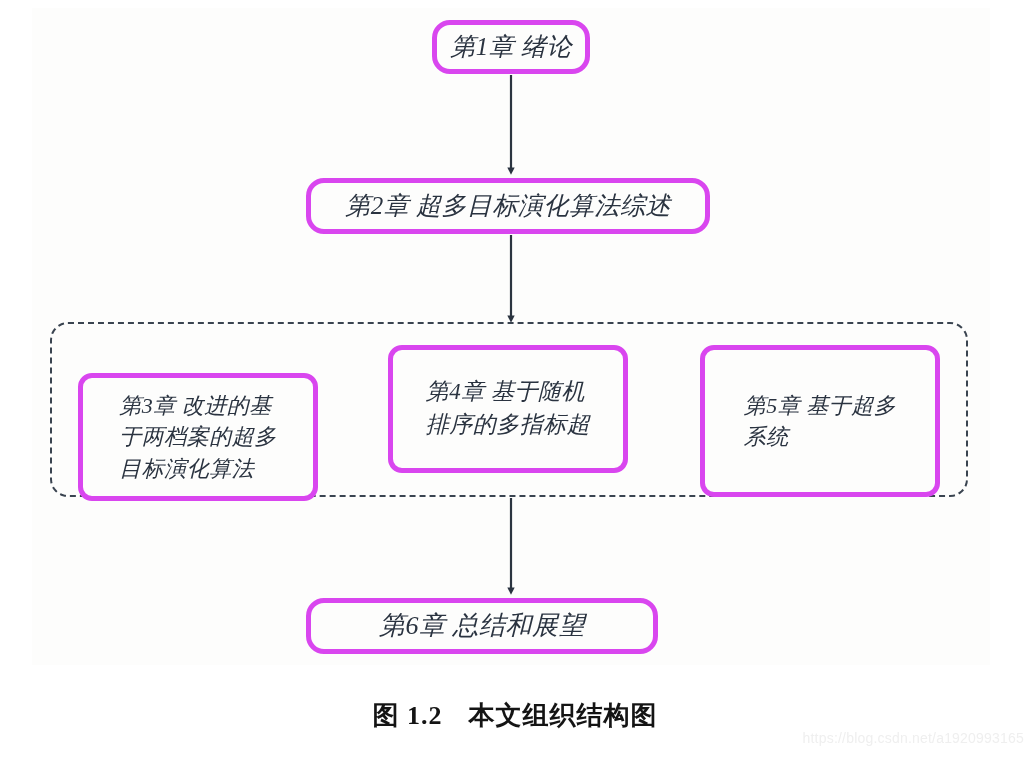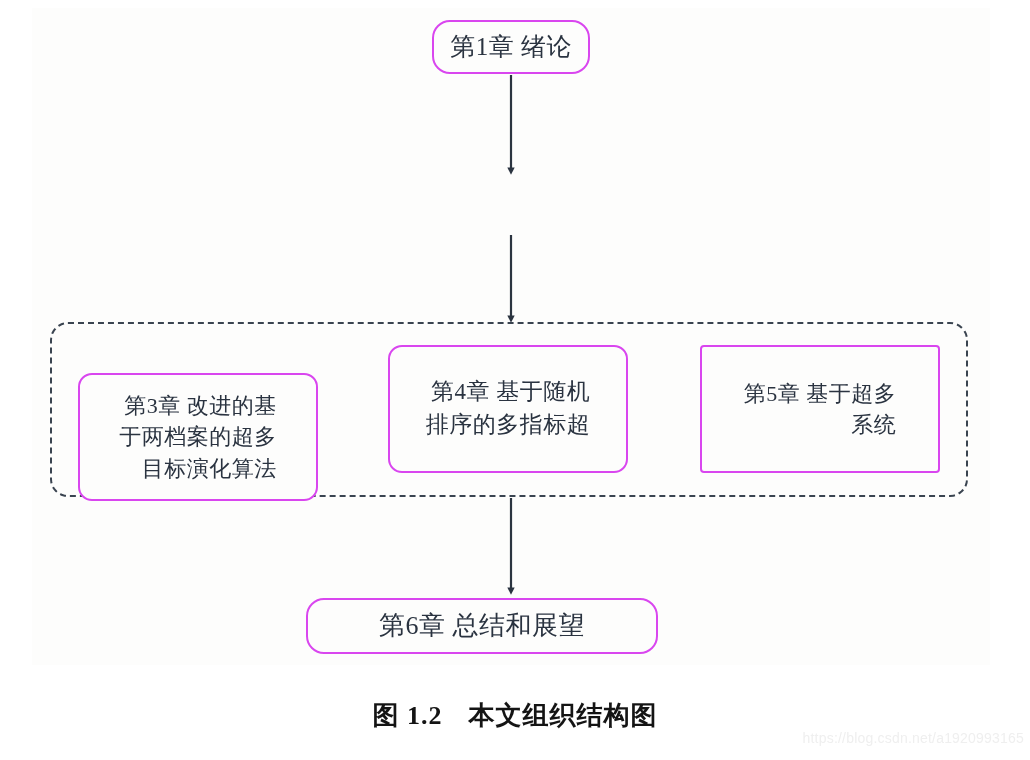--- a/index.html
+++ b/index.html
@@ -31,30 +31,31 @@
     left: 0;
     top: 0;
     width: 1030px;
     height: 760px;
   }
 
   
   .node {
     position: absolute;
     box-sizing: border-box;
-    border: 2px solid #d946ef;
+    border: 5px solid #d946ef;
     border-radius: 16px;
     background: #fdfdfc;
     color: #2a3340;
     display: flex;
     align-items: center;
     justify-content: center;
-    text-align: right;
+    text-align: left;
     font-family: "Liberation Serif", "DejaVu Serif", serif;
     letter-spacing: 0.5px;
+    font-style: italic;
   }
 
   .node-line {
     display: block;
     line-height: 1.42;
     white-space: nowrap;
   }
 
   
   #node-ch1 {
@@ -84,23 +85,23 @@
     margin-top: 28px;
   }
   #node-ch4 {
     left: 388px;  top: 345px;
     width: 240px; height: 128px;
     font-size: 23px;
     border-radius: 14px;
   }
   #node-ch5 {
     left: 700px;  top: 345px;
-    width: 240px; height: 128px;
+    width: 240px; height: 152px;
     font-size: 22px;
-    border-radius: 4px;
+    border-radius: 14px;
   }
 
   
   #group-box {
     position: absolute;
     left: 50px;
     top: 322px;
     width: 918px;
     height: 175px;
     box-sizing: border-box;
@@ -168,20 +169,25 @@
 
     <line x1="511" y1="498" x2="511" y2="591" stroke="#2b3440" stroke-width="2.2" marker-end="url(#arrowhead)"></line>
   </svg>
 
   <div class="node" id="node-ch1">
     <div>
       <span class="node-line">第1章 绪论</span>
     </div>
   </div>
 
+  <div class="node" id="node-ch2">
+    <div>
+      <span class="node-line">第2章 超多目标演化算法综述</span>
+    </div>
+  </div>
 
   <div class="node" id="node-ch3">
     <div>
       <span class="node-line">第3章 改进的基</span>
       <span class="node-line">于两档案的超多</span>
       <span class="node-line">目标演化算法</span>
     </div>
   </div>
 
   <div class="node" id="node-ch4">

